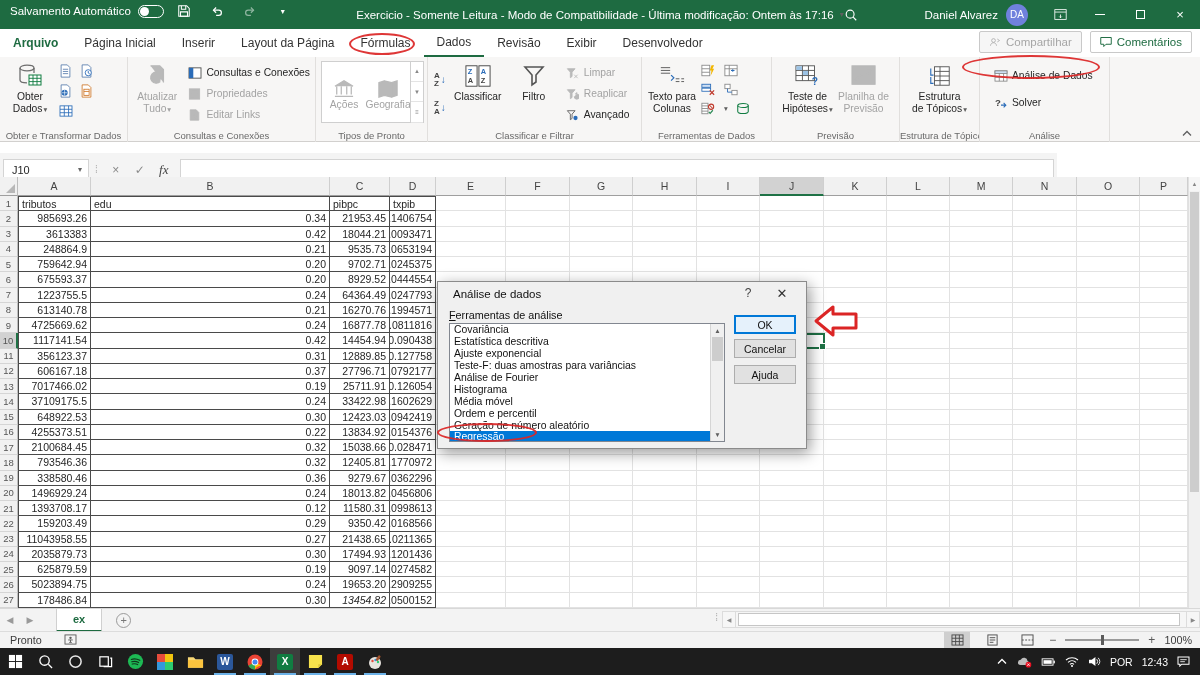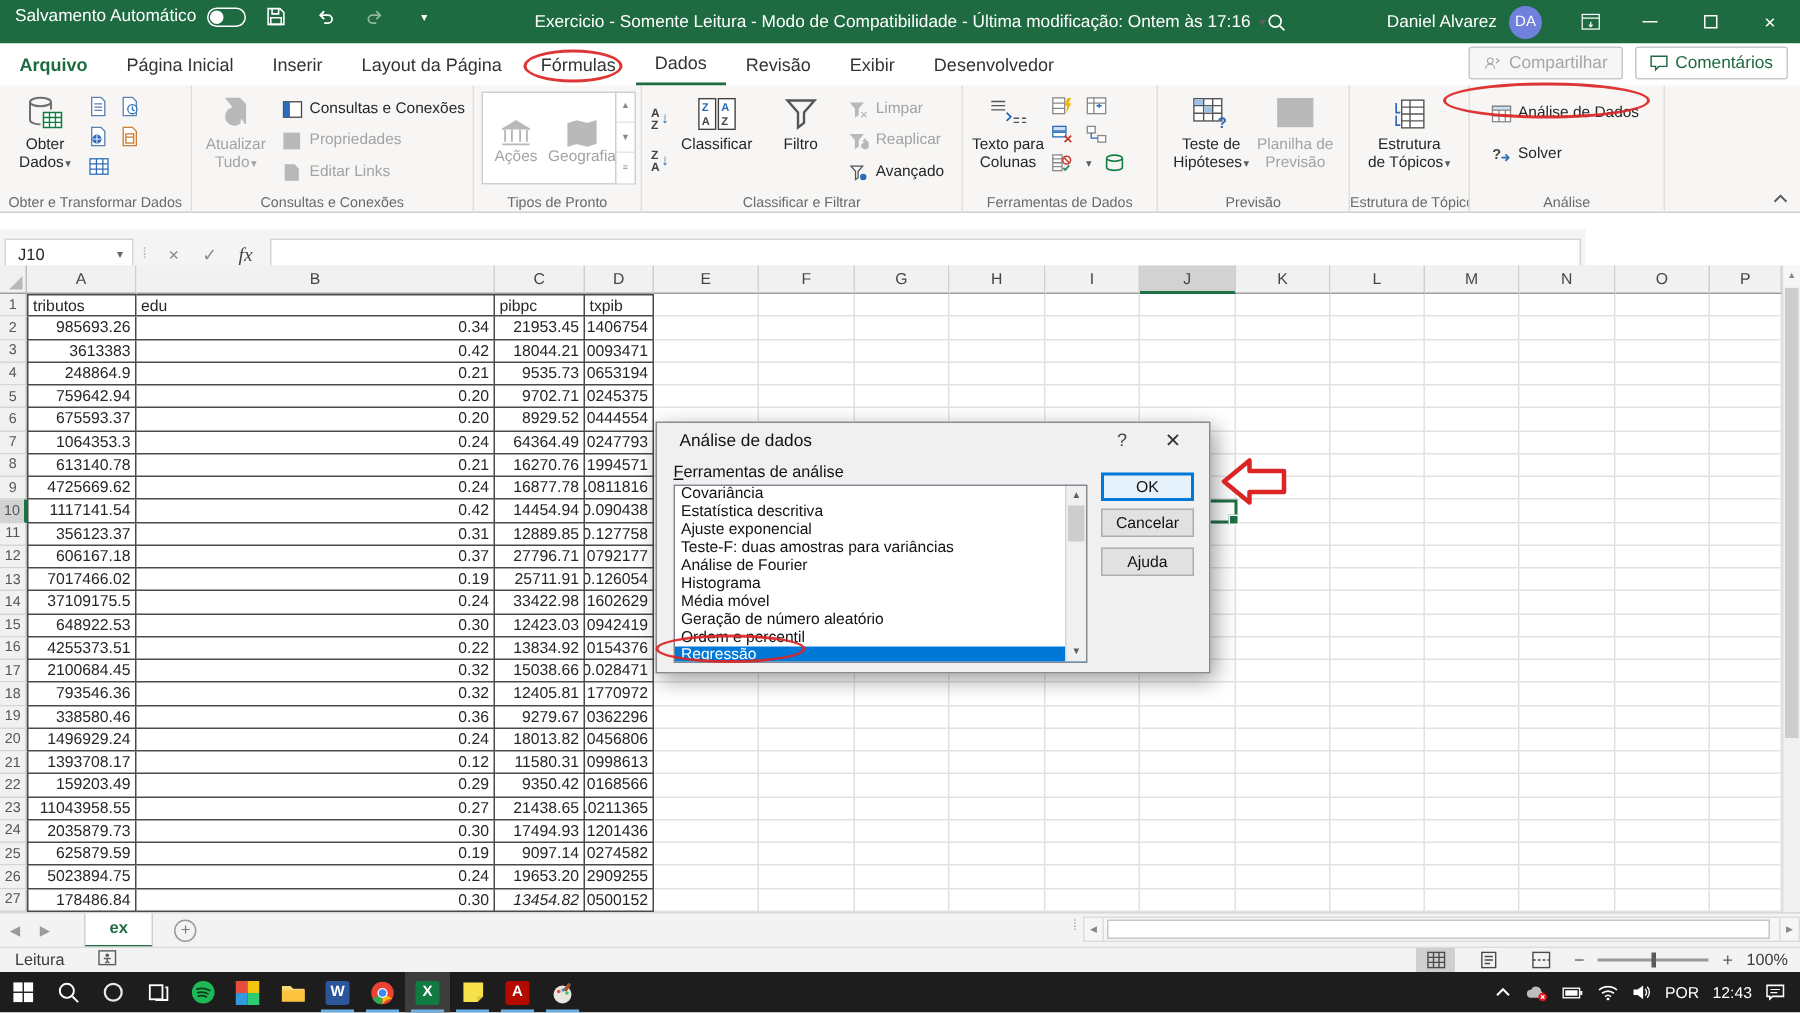--- a/index.html
+++ b/index.html
@@ -719,21 +719,21 @@
         <div class="gcell" style="width: 64px;"></div>
         <div class="gcell" style="width: 63px;"></div>
         <div class="gcell" style="width: 63px;"></div>
         <div class="gcell" style="width: 63px;"></div>
         <div class="gcell" style="width: 64px;"></div>
         <div class="gcell" style="width: 63px;"></div>
         <div class="gcell" style="width: 48px;"></div>
       </div>
       <div class="grow">
         <div class="rowhdr">7</div>
-        <div class="gcell dcell dfirst ar" style="width: 73px;">1064353.3</div>
+        <div class="gcell dcell dfirst ar" style="width: 73px;">1223755.5</div>
         <div class="gcell dcell ar" style="width: 239px;">0.24</div>
         <div class="gcell dcell ar" style="width: 60px;">64364.49</div>
         <div class="gcell dcell ar" style="width: 46px;">-0.0247793</div>
         <div class="gcell" style="width: 70px;"></div>
         <div class="gcell" style="width: 64px;"></div>
         <div class="gcell" style="width: 63px;"></div>
         <div class="gcell" style="width: 64px;"></div>
         <div class="gcell" style="width: 63px;"></div>
         <div class="gcell" style="width: 64px;"></div>
         <div class="gcell" style="width: 63px;"></div>
@@ -1136,22 +1136,22 @@
     <div class="dlg-close">✕</div>
     <div class="dlg-label">Ferramentas de análise</div>
     <div class="dlg-list" id="dlglist">
         <div class="ditem">Covariância</div>
         <div class="ditem">Estatística descritiva</div>
         <div class="ditem">Ajuste exponencial</div>
         <div class="ditem">Teste-F: duas amostras para variâncias</div>
         <div class="ditem">Análise de Fourier</div>
         <div class="ditem">Histograma</div>
         <div class="ditem">Média móvel</div>
+        <div class="ditem">Ordem e percentil</div>
         <div class="ditem">Geração de número aleatório</div>
-        <div class="ditem">Ordem e percentil</div>
         <div class="ditem sel">Regressão</div>
         <div class="dlg-scroll">
           <div class="a">▲</div>
           <div class="th"></div>
           <div class="b">▼</div>
         </div>
       </div>
     <button class="dbtn ok">OK</button>
     <button class="dbtn cancel">Cancelar</button>
     <button class="dbtn help">Ajuda</button>
@@ -1176,21 +1176,21 @@
   <div class="hscroll">
     <span class="hs-arr">◀</span>
     <div class="hs-track">
         <div class="hs-thumb"></div>
       </div>
     <span class="hs-arr">▶</span>
   </div>
 
   <div class="statusbar">
     <div class="status-left">
-      <span>Leitura</span>
+      <span>Pronto</span>
       <span>
         <svg width="13" height="11" viewBox="0 0 14 12">
             <rect x="1" y="1" width="12" height="10" fill="none" stroke="#5a5a5a"></rect>
             <circle cx="7" cy="4.2" r="1.3" fill="#5a5a5a"></circle>
             <path d="M4.5 6.5h5M7 6.5v3M5.5 10l1.5-1.5L8.5 10" stroke="#5a5a5a" fill="none"></path>
           </svg>
       </span>
     </div>
     <div class="status-right">
       <span class="viewbtn active">

